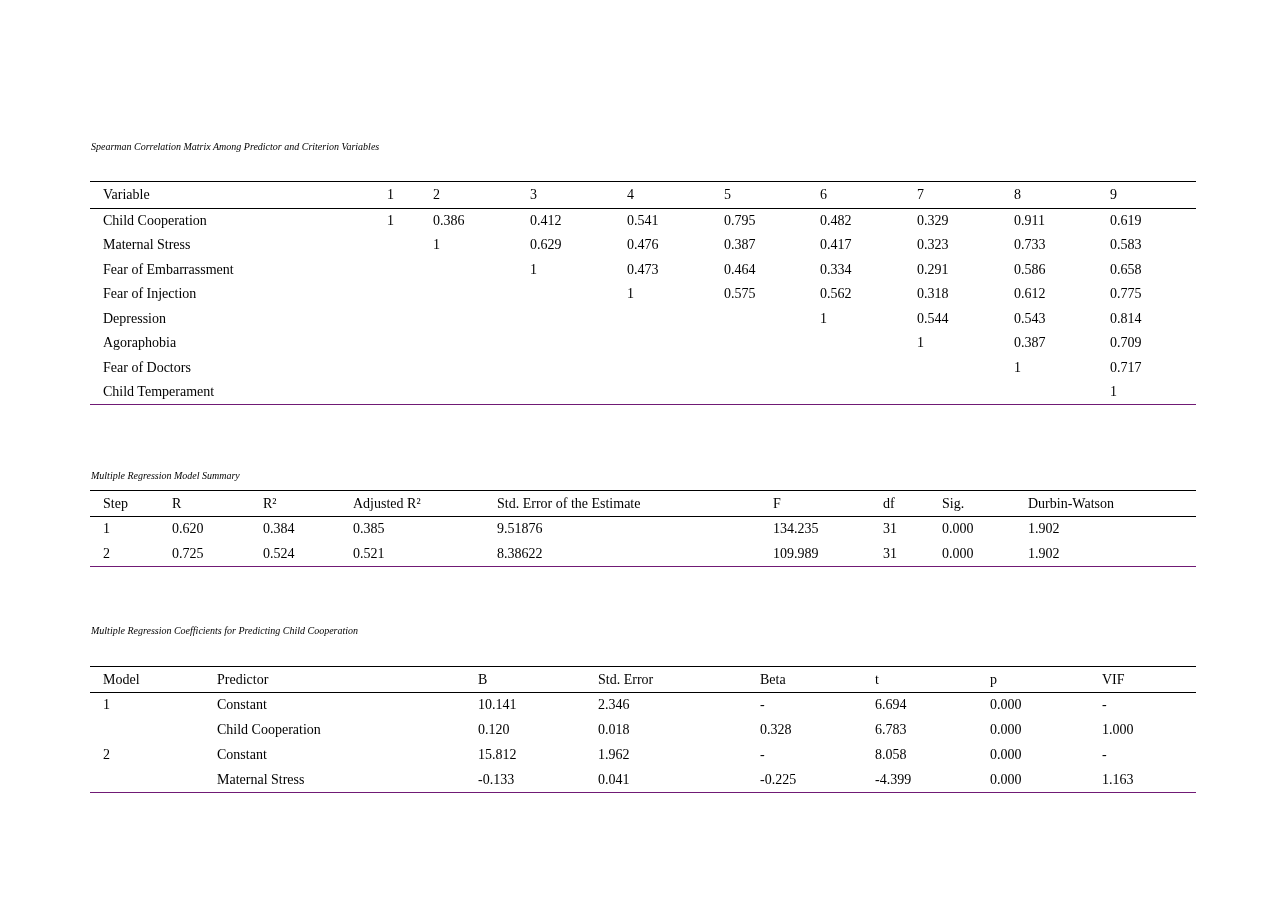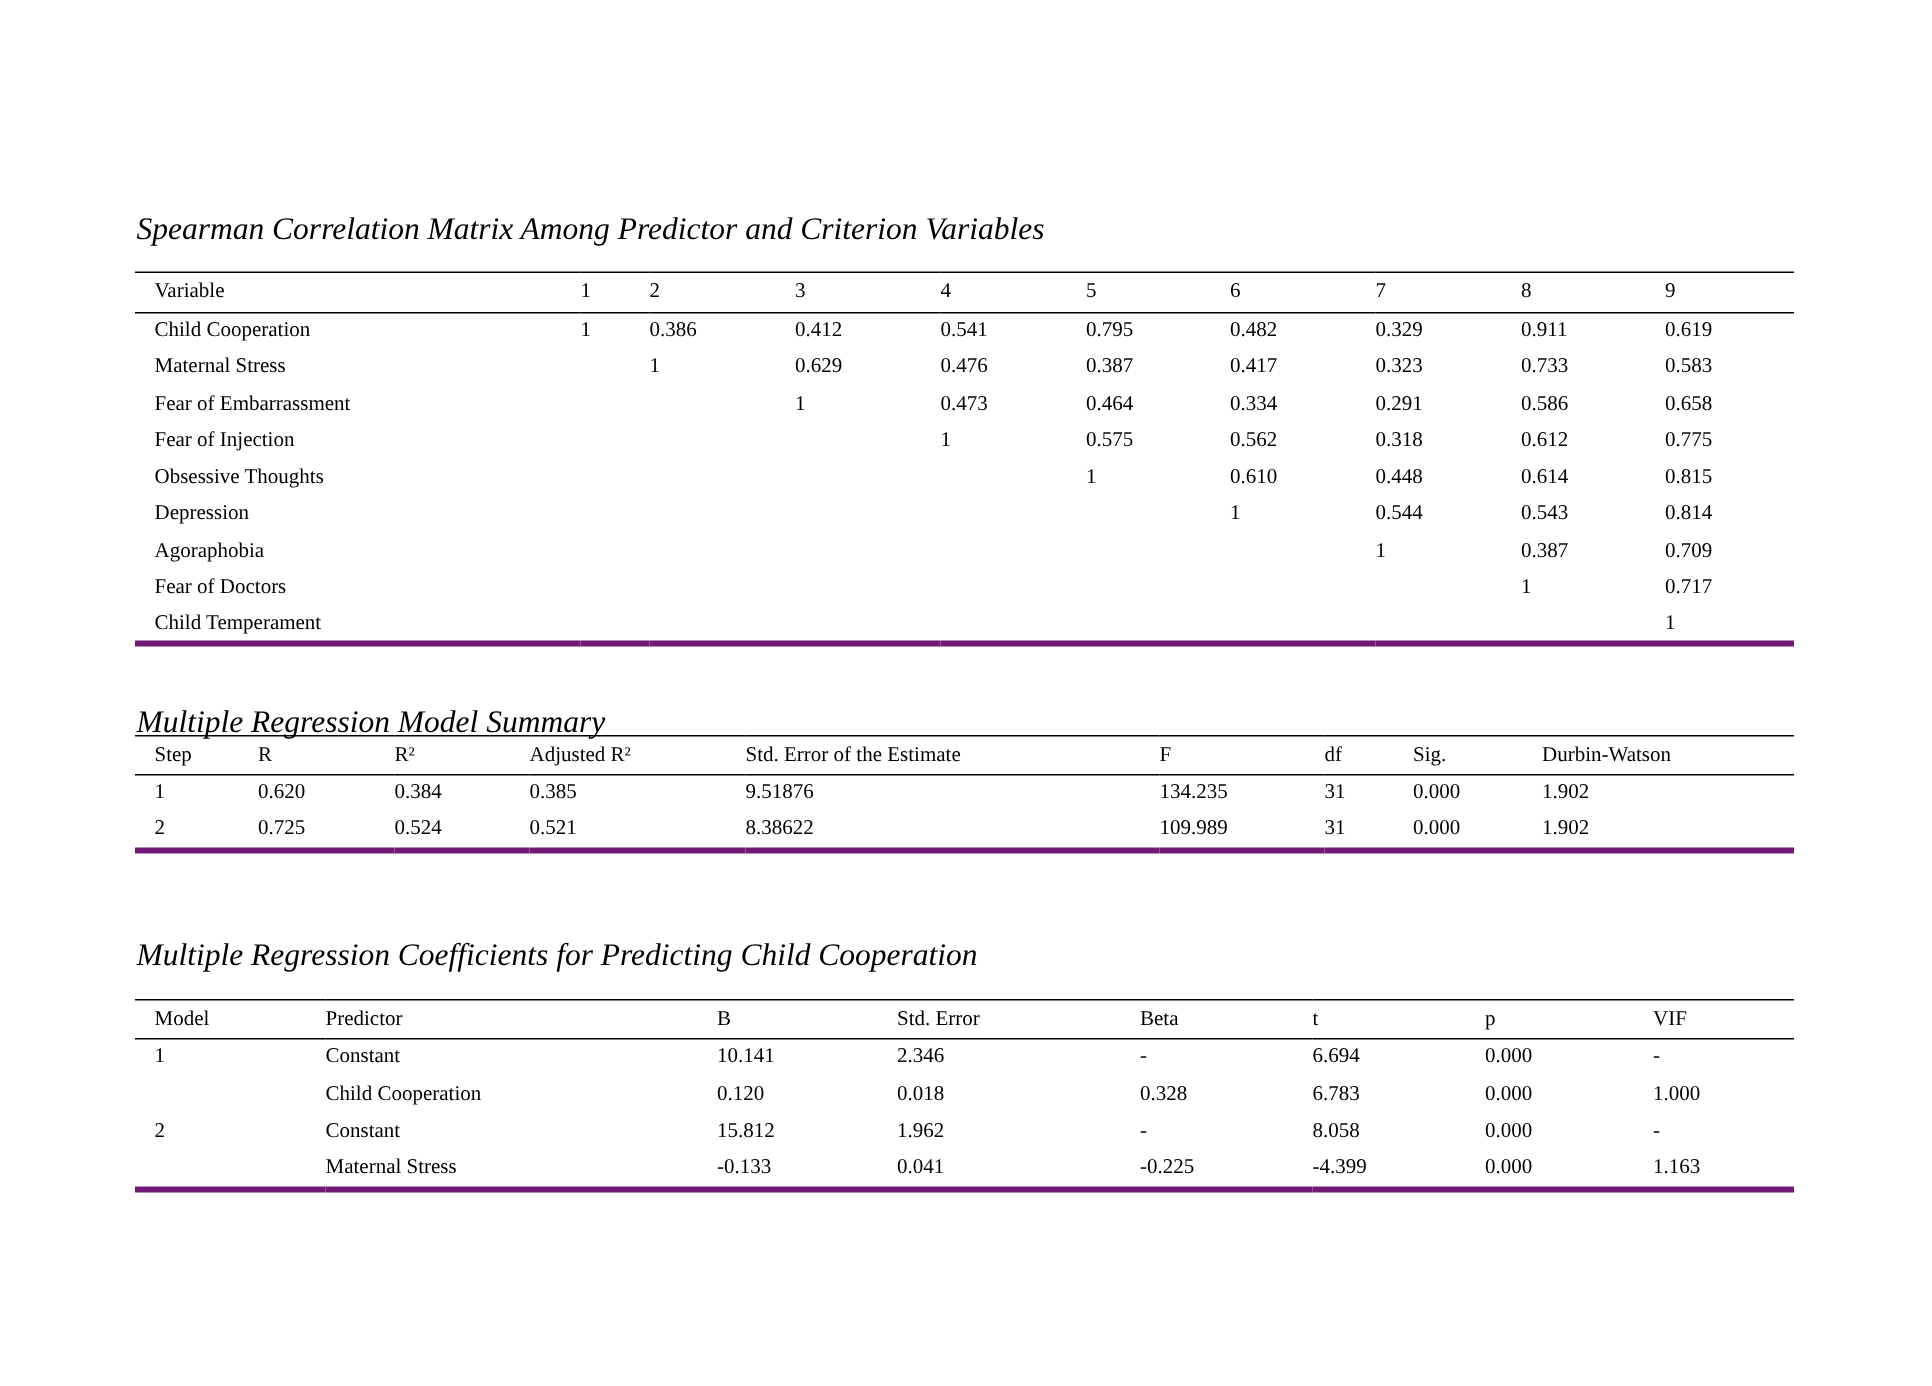--- a/index.html
+++ b/index.html
@@ -11,21 +11,21 @@
     position: relative;
     overflow: hidden;
   }
   .page { position: absolute; inset: 0; background: #ffffff; }
 
   .table-title {
     position: absolute;
     left: 91px;
     font-style: italic;
     font-weight: normal;
-    font-size: 21px;
+    font-size: 10px;
     line-height: 1.1;
     white-space: nowrap;
   }
   #title-1 { top: 141px; }
   #title-2 { top: 470px; }
   #title-3 { top: 625px; }
 
   table.apa-table {
     position: absolute;
     left: 90px;
@@ -36,21 +36,21 @@
     line-height: 1;
   }
   #table-1 { top: 181px; }
   #table-2 { top: 490px; }
   #table-3 { top: 666px; }
 
   .apa-table thead tr {
     border-top: 1px solid #000;
     border-bottom: 1px solid #000;
   }
-  .apa-table tbody tr:last-child { border-bottom: 4px solid #701a75; }
+  .apa-table tbody tr:last-child { border-bottom: 1px solid #701a75; }
 
   .apa-table th, .apa-table td {
     font-weight: normal;
     text-align: left;
     vertical-align: middle;
     padding: 0;
     white-space: nowrap;
     overflow: hidden;
   }
   .apa-table th:first-child, .apa-table td:first-child { padding-left: 13px; }
@@ -139,32 +139,20 @@
           <td></td>
           <td></td>
           <td>1</td>
           <td>0.575</td>
           <td>0.562</td>
           <td>0.318</td>
           <td>0.612</td>
           <td>0.775</td>
         </tr>
         <tr>
-          <td>Obsessive Thoughts</td>
-          <td></td>
-          <td></td>
-          <td></td>
-          <td></td>
-          <td>1</td>
-          <td>0.610</td>
-          <td>0.448</td>
-          <td>0.614</td>
-          <td>0.815</td>
-        </tr>
-        <tr>
           <td>Depression</td>
           <td></td>
           <td></td>
           <td></td>
           <td></td>
           <td></td>
           <td>1</td>
           <td>0.544</td>
           <td>0.543</td>
           <td>0.814</td>

